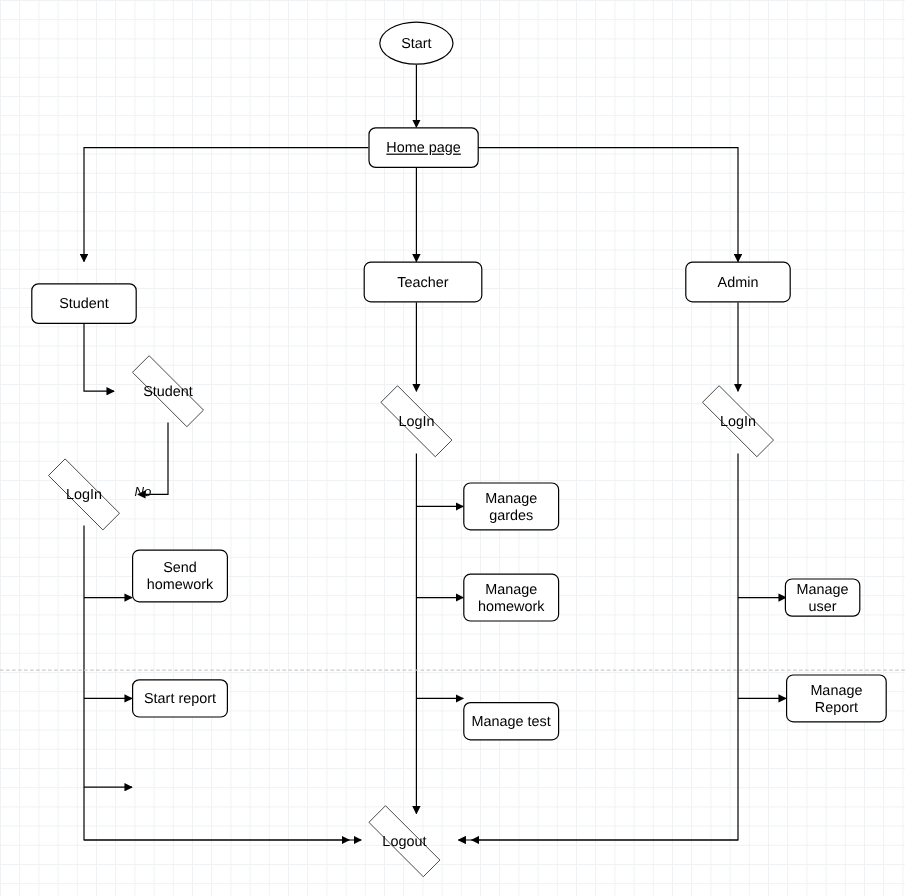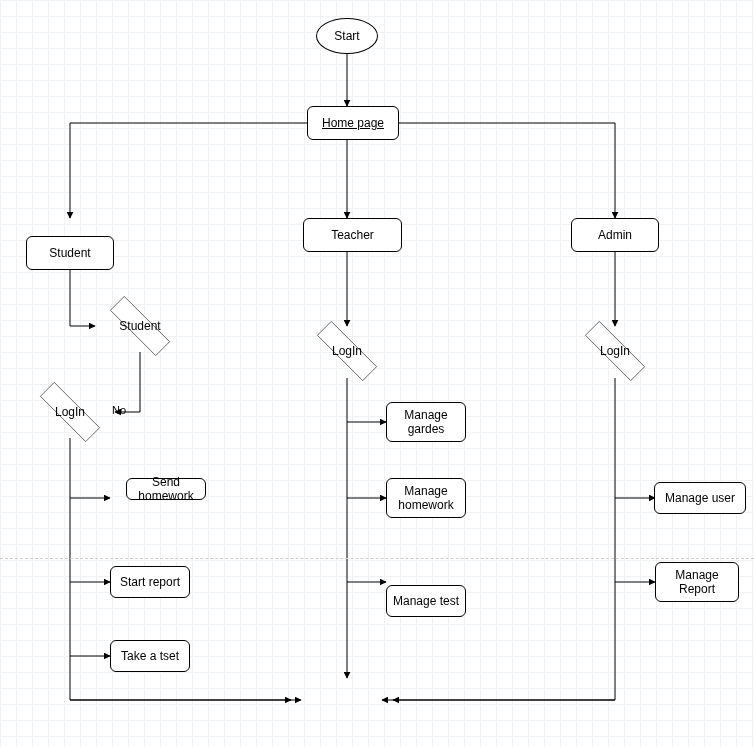--- a/index.html
+++ b/index.html
@@ -45,20 +45,21 @@
     transform:rotate(45deg) scale(0.72,0.4);
     border:1px solid #000;
     background:#fff;
   }
   .diamond span{position:relative;z-index:1;}
   .edge-label{
     position:absolute;
     font-size:11px;
     color:#000;
     background:transparent;
+    font-style:italic;
   }
   svg.edges{position:absolute;inset:0;width:100%;height:100%;pointer-events:none;}
 </style>
 </head>
 <body>
 
 <div class="canvas">
 
   <svg class="edges">
     <defs>
@@ -145,49 +146,50 @@
   <div class="node diamond" style="left:302px;top:326px;">
     <div class="shape"></div>
       <span>LogIn</span>
   </div>
 
   <div class="node diamond" style="left:570px;top:326px;">
     <div class="shape"></div>
       <span>LogIn</span>
   </div>
 
-  <div class="node process" style="left:110px;top:478px;width:80px;height:22px;margin-left:16px;">
+  <div class="node process" style="left:110px;top:458px;width:80px;height:44px;">
     <span style="white-space:pre-line;">Send
 homework</span>
   </div>
   <div class="node process" style="left:110px;top:566px;width:80px;height:32px;">
     <span>Start report</span>
-  </div>
-  <div class="node process" style="left:110px;top:640px;width:80px;height:32px;">
-    <span>Take a tset</span>
   </div>
 
   <div class="node process" style="left:386px;top:402px;width:80px;height:40px;">
     <span style="white-space:pre-line;">Manage
 gardes</span>
   </div>
   <div class="node process" style="left:386px;top:478px;width:80px;height:40px;">
     <span style="white-space:pre-line;">Manage
 homework</span>
   </div>
   <div class="node process" style="left:386px;top:585px;width:80px;height:32px;">
     <span>Manage test</span>
   </div>
 
-  <div class="node process" style="left:654px;top:482px;width:92px;height:32px;">
+  <div class="node process" style="left:654px;top:482px;width:63px;height:32px;">
     <span>Manage user</span>
   </div>
   <div class="node process" style="left:655px;top:562px;width:84px;height:40px;">
     <span style="white-space:pre-line;">Manage
 Report</span>
   </div>
 
+  <div class="node diamond" style="left:292px;top:676px;">
+    <div class="shape"></div>
+      <span>Logout</span>
+  </div>
 
   <div class="edge-label" style="left:112px;top:404px;">
     <span>No</span>
   </div>
 
 </div>
 
 </body></html>

